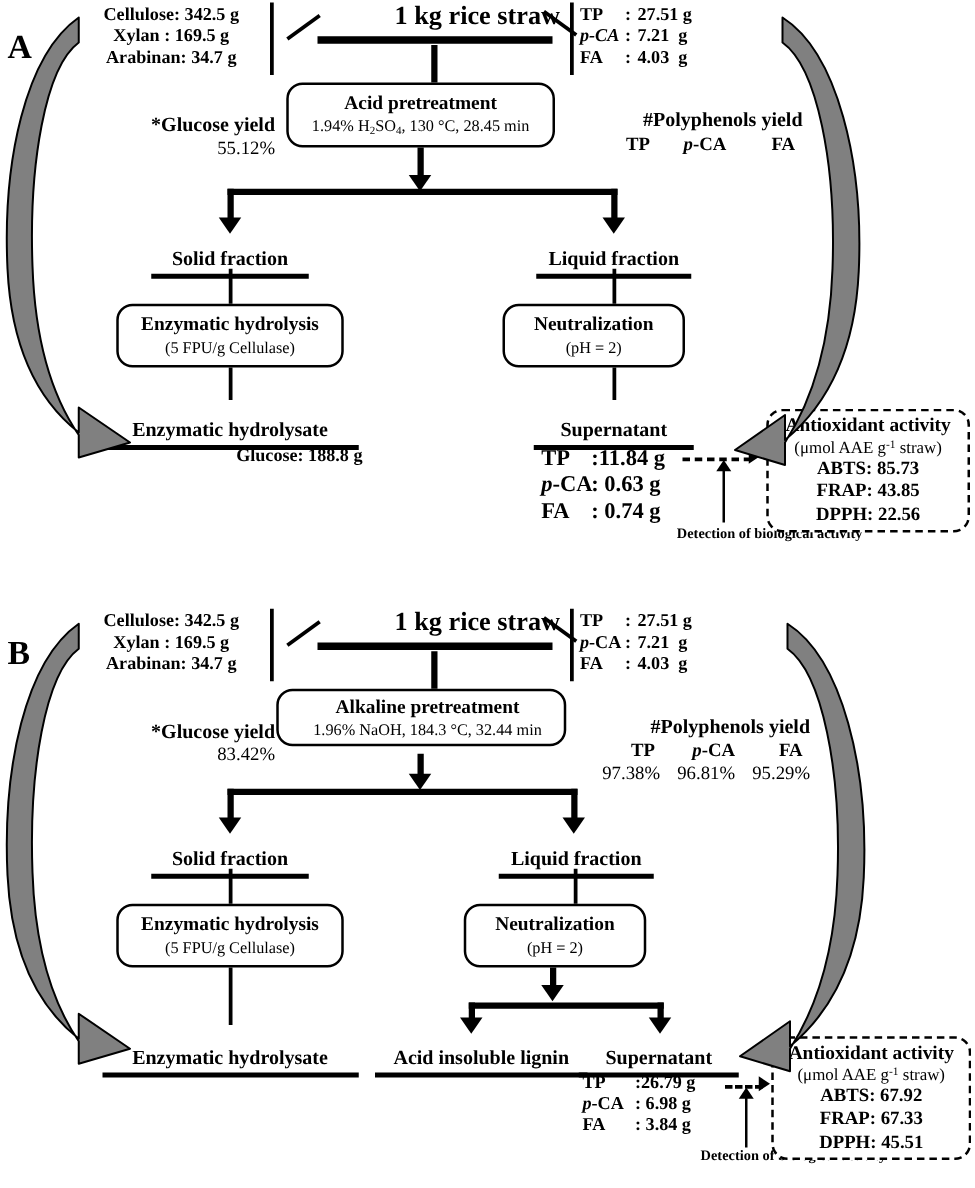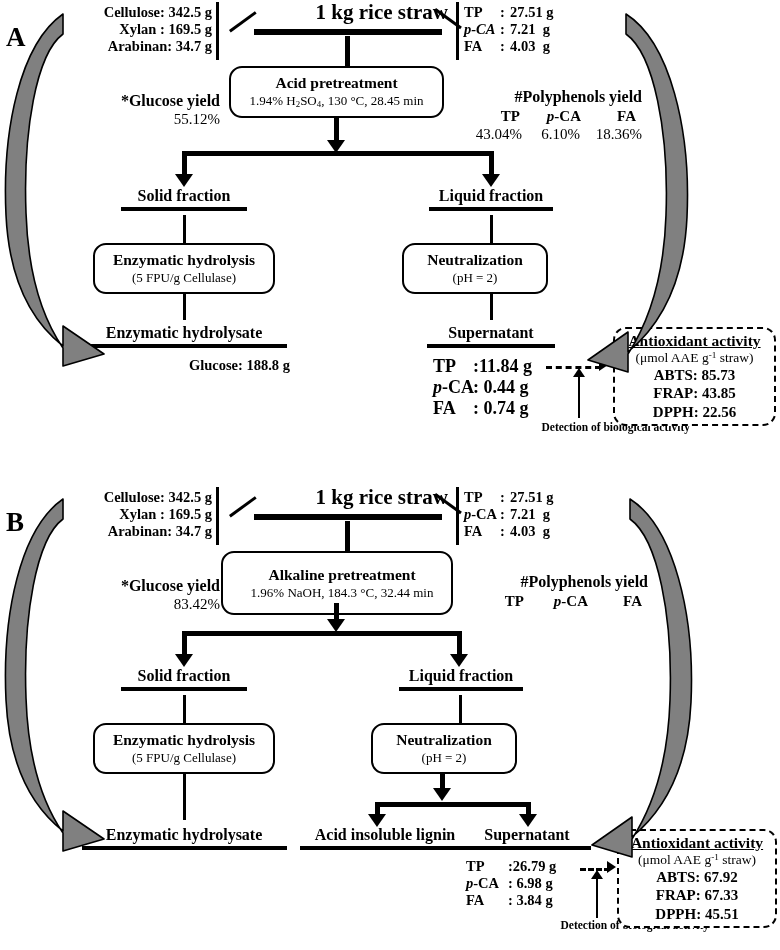--- a/index.html
+++ b/index.html
@@ -8,41 +8,41 @@
   .panel{position:absolute;left:0;width:780px;height:475px;}
   #panelA{top:0;}
   #panelB{top:475px;}
 
   .panel-letter{position:absolute;font-weight:bold;font-size:27px;letter-spacing:0;}
 
   
   .txt{position:absolute;white-space:nowrap;line-height:1.16;}
   .b{font-weight:bold;}
   .center{text-align:right;}
-  .right{text-align:right;}
+  .right{text-align:center;}
   sub{font-size:0.68em;vertical-align:-0.25em;}
   sup{font-size:0.68em;vertical-align:0.42em;}
 
   
   .procbox{position:absolute;border:2.2px solid #000;border-radius:13px;
            background:#fff;box-sizing:border-box;display:flex;
            flex-direction:column;align-items:center;justify-content:center;}
   .procbox .ttl{font-weight:bold;font-size:15.5px;line-height:1.1;}
   .procbox .sub{font-size:13px;line-height:1.2;margin-top:2px;}
 
   
   .dashbox{position:absolute;border:2.6px dashed #000;border-radius:13px;
            background:#fff;box-sizing:border-box;text-align:center;}
-  .dashbox .ttl{font-weight:bold;font-size:15.5px;line-height:1.15;text-decoration:underline;}
+  .dashbox .ttl{font-weight:bold;font-size:15.5px;line-height:1.15;}
   .dashbox .unit{font-size:13.5px;line-height:1.2;}
   .dashbox .val{font-weight:bold;font-size:15px;line-height:1.22;}
 
   
   .node{position:absolute;text-align:center;}
-  .node .lbl{font-weight:bold;font-size:16px;white-space:nowrap;line-height:1.05;}
+  .node .lbl{font-weight:bold;font-size:16px;white-space:nowrap;line-height:1.05;margin-top:12px;}
   .node .rule{height:4.5px;background:#000;margin:2px auto 0 auto;}
 
   
   .vline{position:absolute;background:#000;width:4.5px;}
   .hline{position:absolute;background:#000;height:4.5px;}
   .thinline{position:absolute;background:#000;width:2.6px;}
   .divider{position:absolute;background:#000;width:2.6px;}
   .diag{position:absolute;background:#000;height:2.6px;transform-origin:0 0;}
 
   
@@ -107,25 +107,20 @@
     <div style="font-size:15px;">55.12%</div>
   </div>
 
   <div class="txt center" style="left:462px;top:88px;width:180px;">
     <div class="b" style="font-size:16px;">#Polyphenols yield</div>
     <div class="b" style="font-size:15px;display:flex;justify-content:space-between;padding:1px 6px 0 6px;">
       <span style="width:52px;">TP</span>
       <span style="width:58px;"><i>p</i>-CA</span>
       <span style="width:52px;">FA</span>
     </div>
-    <div style="font-size:15px;display:flex;justify-content:space-between;padding:1px 0 0 0;">
-      <span style="width:60px;">43.04%</span>
-      <span style="width:58px;">6.10%</span>
-      <span style="width:62px;">18.36%</span>
-    </div>
   </div>
 
   <div class="vline" style="left:334px;top:118px;height:24px;"></div>
   <div class="arrowdown" style="left:327px;top:140px;"></div>
   <div class="hline" style="left:182px;top:151px;width:312px;"></div>
   <div class="vline" style="left:182px;top:151px;height:25px;"></div>
   <div class="vline" style="left:489px;top:151px;height:25px;"></div>
   <div class="arrowdown" style="left:175px;top:174px;"></div>
   <div class="arrowdown" style="left:482px;top:174px;"></div>
 
@@ -159,21 +154,21 @@
   </div>
   <div class="txt b center" style="left:78px;top:357px;width:212px;font-size:14.5px;">Glucose: 188.8 g</div>
 
   <div class="node" style="left:425px;top:325px;width:132px;">
     <div class="lbl">Supernatant</div>
     <div class="rule" style="width:128px;"></div>
   </div>
 
   <div class="txt b" style="left:433px;top:356px;font-size:18px;">
     <div><span style="display:inline-block;width:40px;">TP</span><span>:11.84 g</span></div>
-    <div><span style="display:inline-block;width:40px;"><i>p</i>-CA</span><span>: 0.44 g</span></div>
+    <div><span style="display:inline-block;width:40px;"><i>p</i>-CA</span><span>: 0.63 g</span></div>
     <div><span style="display:inline-block;width:40px;">FA</span><span>: 0.74 g</span></div>
   </div>
 
   <div class="dashline" style="left:546px;top:366px;width:55px;"></div>
   <div class="arrowright-sm" style="left:599px;top:359px;"></div>
 
   <div class="thinline" style="left:578px;top:374px;height:44px;width:2.4px;"></div>
   <div class="arrowup" style="left:573px;top:368px;"></div>
   <div class="txt b center" style="left:468px;top:421px;width:222px;font-size:11.5px;">Detection of biological activity</div>
 
@@ -229,36 +224,41 @@
     <div>
       <span style="display:inline-block;width:36px;">TP</span><span style="display:inline-block;width:10px;">:</span><span>27.51 g</span></div>
     <div>
       <span style="display:inline-block;width:36px;"><i>p</i>-CA</span><span style="display:inline-block;width:10px;">:</span><span>7.21</span>&nbsp; <span>g</span></div>
     <div>
       <span style="display:inline-block;width:36px;">FA</span><span style="display:inline-block;width:10px;">:</span><span>4.03</span>&nbsp; <span>g</span></div>
   </div>
 
   <div class="vline" style="left:345px;top:46px;height:30px;"></div>
 
-  <div class="procbox" style="left:221px;top:76px;width:232px;height:64px;padding-left:10px;">
+  <div class="procbox" style="left:221px;top:76px;width:232px;height:46px;padding-left:10px;">
     <div class="ttl">Alkaline pretreatment</div>
     <div class="sub">1.96% NaOH, 184.3 °C, 32.44 min</div>
   </div>
 
   <div class="txt center" style="left:60px;top:102px;width:160px;">
     <div class="b" style="font-size:16px;">*Glucose yield</div>
     <div style="font-size:15px;">83.42%</div>
   </div>
 
   <div class="txt center" style="left:468px;top:98px;width:180px;">
     <div class="b" style="font-size:16px;">#Polyphenols yield</div>
     <div class="b" style="font-size:15px;display:flex;justify-content:space-between;padding:1px 6px 0 6px;">
       <span style="width:50px;">TP</span>
       <span style="width:58px;"><i>p</i>-CA</span>
       <span style="width:48px;">FA</span>
+    </div>
+    <div style="font-size:15px;display:flex;justify-content:space-between;padding:1px 0 0 0;">
+      <span style="width:60px;">97.38%</span>
+      <span style="width:60px;">96.81%</span>
+      <span style="width:60px;">95.29%</span>
     </div>
   </div>
 
   <div class="vline" style="left:334px;top:128px;height:18px;"></div>
   <div class="arrowdown" style="left:327px;top:144px;"></div>
   <div class="hline" style="left:182px;top:156px;width:280px;"></div>
   <div class="vline" style="left:182px;top:156px;height:25px;"></div>
   <div class="vline" style="left:457px;top:156px;height:25px;"></div>
   <div class="arrowdown" style="left:175px;top:179px;"></div>
   <div class="arrowdown" style="left:450px;top:179px;"></div>

